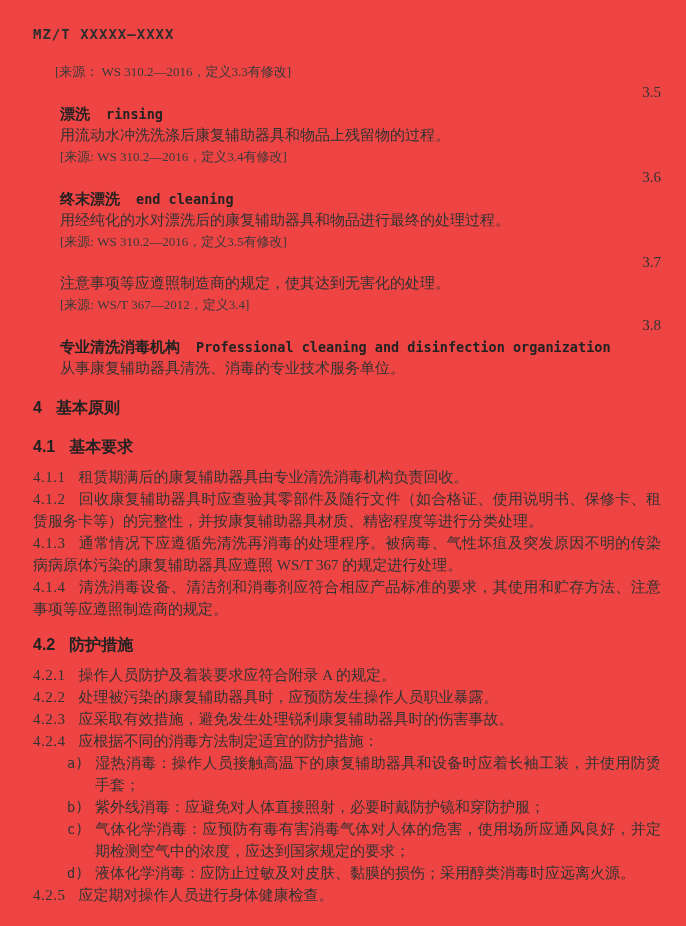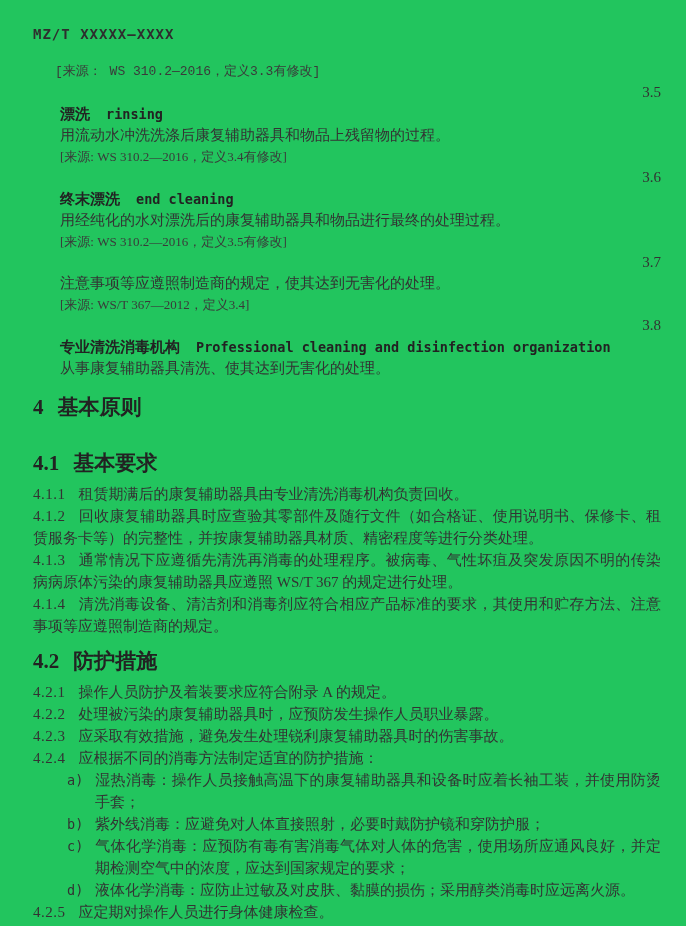--- a/index.html
+++ b/index.html
@@ -1,19 +1,19 @@
 <!DOCTYPE html>
 <html><head>
 <meta charset="utf-8">
 <style>
   html,body{margin:0;padding:0;background:#ffffff;}
   .page{
     position:relative;
     width:686px;height:926px;
-    background:#22c55e;
+    background:#ef4444;
     box-sizing:border-box;
     padding:24px 25px 0 33px;
     font-family:"Liberation Serif","DejaVu Serif",serif;
     font-size:15px;
     line-height:21px;
     color:#333333;
     overflow:hidden;
   }
   .doc-header{
     font-family:"DejaVu Sans Mono","Liberation Mono",monospace;
@@ -21,46 +21,46 @@
     font-size:14px;
     letter-spacing:1px;
     color:#2e2e2e;
     margin-bottom:16px;
   }
   .source{
     font-size:13px;
     color:#3a3a3a;
     margin-left:27px;
   }
-  .source.first{ margin-left:22px;font-family:Liberation Mono, monospace; }
+  .source.first{ margin-left:22px; }
   .term-num{ color:#333;text-align:right; }
   .term-line{ margin-left:27px; }
   .term-line .zh{
     font-family:"Liberation Sans","DejaVu Sans",sans-serif;
     font-weight:bold;
     color:#222;
   }
   .term-line .en{
     font-family:"DejaVu Sans Mono","Liberation Mono",monospace;
     font-weight:bold;
     font-size:13.5px;
     color:#222;
     margin-left:16px;
   }
   .def{ margin-left:27px; }
   .sec-heading{
-    font-family:Liberation Serif, serif;
+    font-family:Liberation Sans, sans-serif;
     font-weight:bold;
-    font-size:21px;
+    font-size:16px;
     color:#222;
     line-height:21px;
   }
   .sec-heading .sec-num{ margin-right:14px; }
   .h4{ margin-top:18px; }
-  .h41{ margin-top:35px; margin-bottom:9px; }
+  .h41{ margin-top:18px; margin-bottom:9px; }
   .h42{ margin-top:14px; margin-bottom:9px; }
   .clause{
     margin:0;
     line-height:22px;
     text-align:justify;
   }
   .clause .cnum{ margin-right:13px; letter-spacing:0.5px; }
   .list-item{
     line-height:22px;
     padding-left:62px;
@@ -98,21 +98,21 @@
   <div class="source">[来源: WS 310.2—2016，定义3.5有修改]</div>
 
   <div class="term-num">3.7</div>
   <div class="def">注意事项等应遵照制造商的规定，使其达到无害化的处理。</div>
   <div class="source">[来源: WS/T 367—2012，定义3.4]</div>
 
   <div class="term-num">3.8</div>
   <div class="term-line">
     <span class="zh">专业清洗消毒机构</span><span class="en">Professional cleaning and disinfection organization</span>
   </div>
-  <div class="def">从事康复辅助器具清洗、使其达到无害化的处理。</div>
+  <div class="def">从事康复辅助器具清洗、消毒的专业技术服务单位。</div>
 
   <div class="sec-heading h4">
     <span class="sec-num">4</span><span>基本原则</span>
   </div>
 
   <div class="sec-heading h41">
     <span class="sec-num">4.1</span><span>基本要求</span>
   </div>
 
   <p class="clause">

